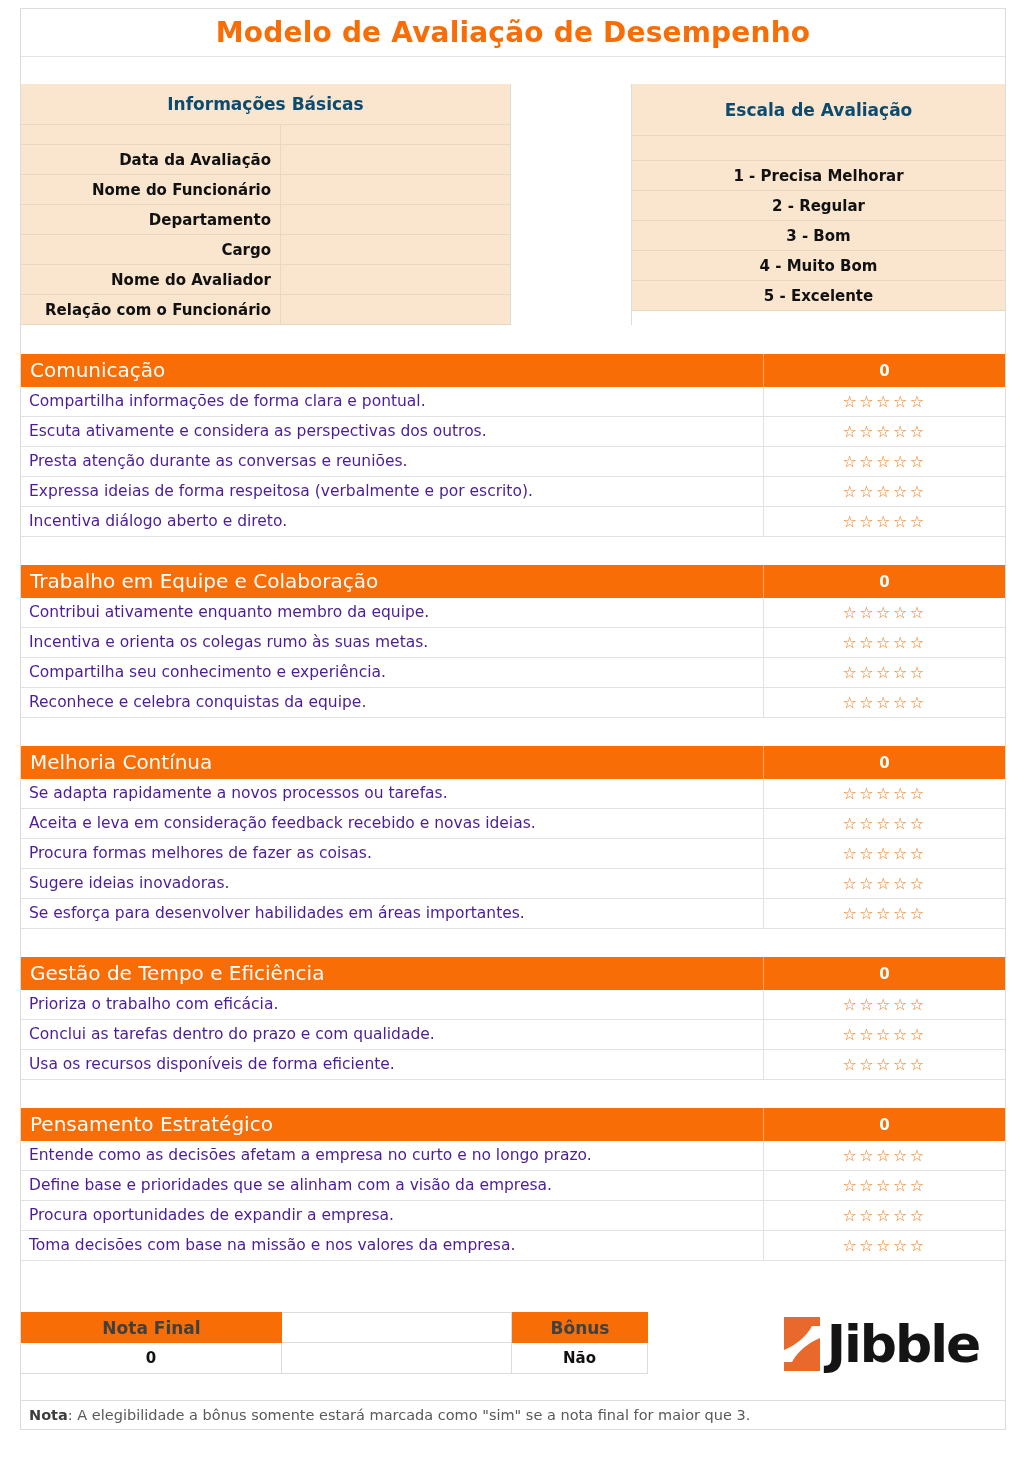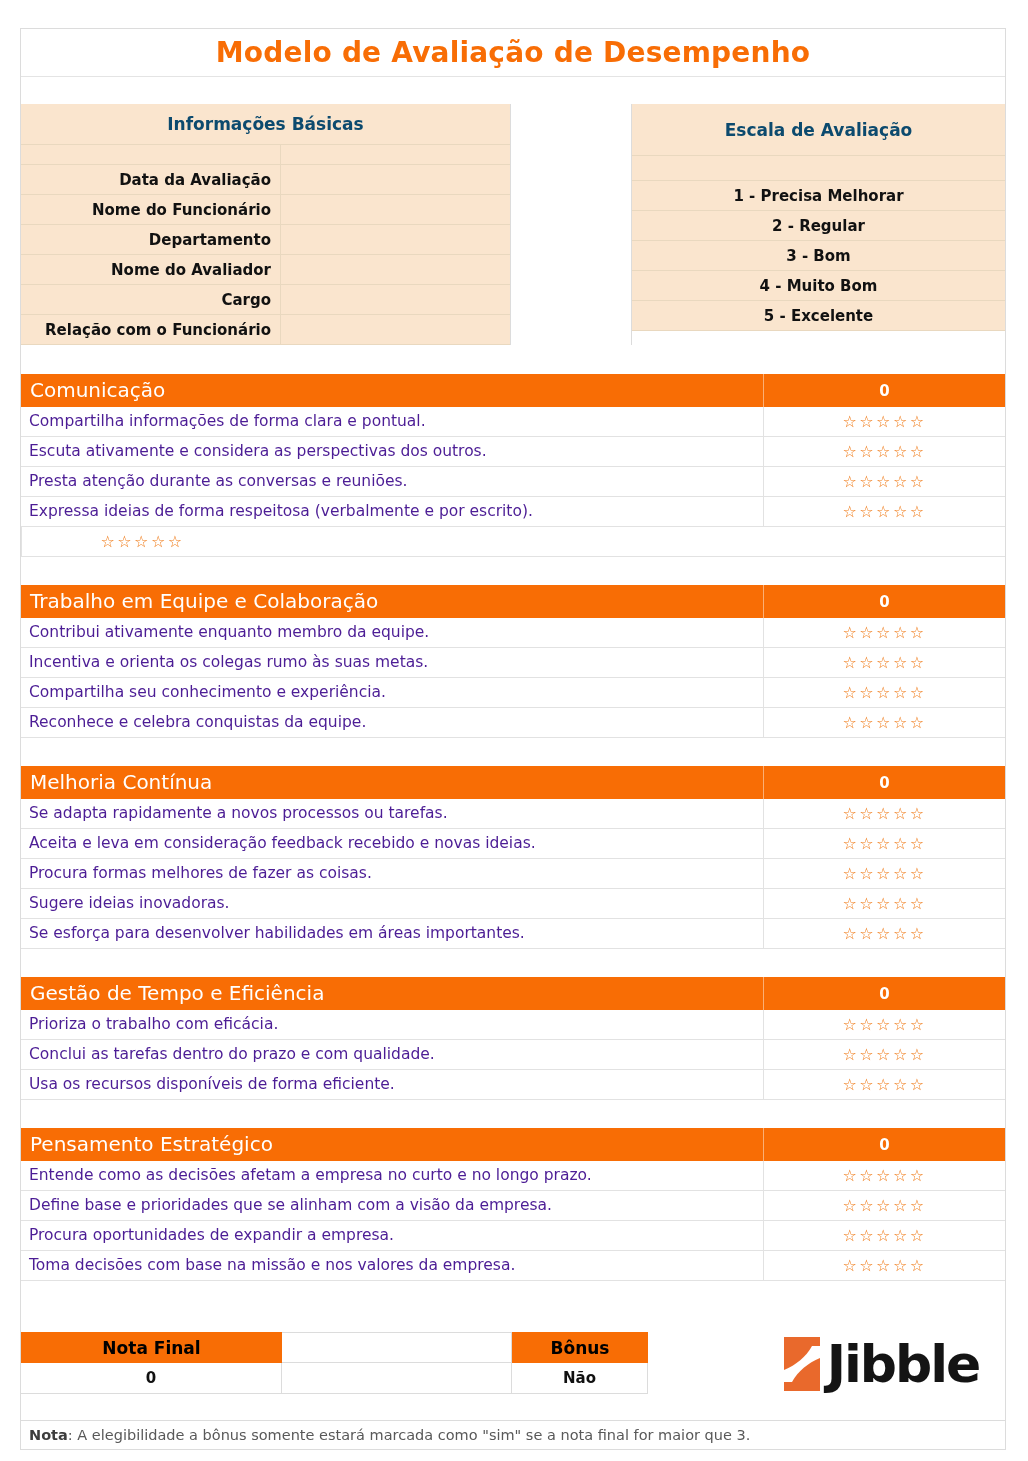--- a/index.html
+++ b/index.html
@@ -12,21 +12,21 @@
     --footer-text:#595959;
   }
   *{box-sizing:border-box;margin:0;padding:0;}
   html,body{background:#ffffff;}
   body{
     width:1028px;height:1461px;
     font-family:"DejaVu Sans","Liberation Sans",sans-serif;
     color:#1c1c1c;position:relative;overflow:hidden;
   }
   .sheet{
-    position:absolute;left:20px;top:28px;width:986px;
+    position:absolute;left:20px;top:8px;width:986px;
     border:1px solid var(--grid-border);background:#fff;
   }
   
   .title-row{height:48px;border-bottom:1px solid #e4e4e4;display:flex;align-items:center;justify-content:center;}
   .title-row h1{font-size:28px;font-weight:bold;color:var(--accent-orange);letter-spacing:.2px;}
   .top-gap{height:27px;}
   
   .basics{display:flex;height:241px;}
   .bi-left{width:489px;display:flex;flex-direction:column;}
   .bi-gap{width:122px;border-left:1px solid var(--grid-border);border-right:1px solid var(--grid-border);background:#fff;}
@@ -52,21 +52,21 @@
   .cat-score{width:242px;border-left:1px solid rgba(255,255,255,.45);color:#fff;font-weight:bold;
     font-size:15px;display:flex;align-items:center;justify-content:center;}
   .cat-row{height:30px;display:flex;border-bottom:1px solid #e2e2e2;}
   .cat-text{flex:1;font-size:15.5px;line-height:29px;padding-left:8px;color:#4c1d95;white-space:nowrap;overflow:hidden;}
   .cat-stars{width:242px;border-left:1px solid #e2e2e2;display:flex;align-items:center;justify-content:center;
     color:var(--star-orange);font-size:16px;letter-spacing:2.5px;cursor:pointer;}
   .bottom-gap{height:51px;}
   
   .summary{display:flex;height:62px;}
   .sum-colA{width:261px;display:flex;flex-direction:column;}
-  .nf-head,.bonus-head{height:31px;background:var(--accent-orange);color:#000000;font-weight:bold;font-size:17px;
+  .nf-head,.bonus-head{height:31px;background:var(--accent-orange);color:#404040;font-weight:bold;font-size:17px;
     display:flex;align-items:center;justify-content:center;}
   .nf-value,.bonus-value{height:31px;border-bottom:1px solid var(--grid-border);display:flex;align-items:center;
     justify-content:center;font-weight:bold;font-size:15px;color:#111;}
   .nf-value{border-right:1px solid var(--grid-border);}
   .sum-colB{width:230px;border-top:1px solid var(--grid-border);border-right:1px solid var(--grid-border);
     display:flex;flex-direction:column;}
   .sum-colB .b1{height:30px;border-bottom:1px solid var(--grid-border);}
   .sum-colB .b2{flex:1;border-bottom:1px solid var(--grid-border);}
   .sum-colC{width:136px;display:flex;flex-direction:column;}
   .bonus-value{border-right:1px solid var(--grid-border);}
@@ -103,25 +103,25 @@
           </div>
           <div class="bi-row">
             <div class="bi-label">Nome do Funcionário</div>
             <div class="bi-value"></div>
           </div>
           <div class="bi-row">
             <div class="bi-label">Departamento</div>
             <div class="bi-value"></div>
           </div>
           <div class="bi-row">
+            <div class="bi-label">Cargo</div>
+            <div class="bi-value"></div>
+          </div>
+          <div class="bi-row">
             <div class="bi-label">Nome do Avaliador</div>
-            <div class="bi-value"></div>
-          </div>
-          <div class="bi-row">
-            <div class="bi-label">Cargo</div>
             <div class="bi-value"></div>
           </div>
           <div class="bi-row">
             <div class="bi-label">Relação com o Funcionário</div>
             <div class="bi-value"></div>
           </div>
         </div>
     </div>
     <div class="bi-gap"></div>
     <div class="bi-right">
@@ -155,20 +155,21 @@
         </div>
         <div class="cat-row">
           <div class="cat-text">Presta atenção durante as conversas e reuniões.</div>
           <div class="cat-stars">☆☆☆☆☆</div>
         </div>
         <div class="cat-row">
           <div class="cat-text">Expressa ideias de forma respeitosa (verbalmente e por escrito).</div>
           <div class="cat-stars">☆☆☆☆☆</div>
         </div>
         <div class="cat-row">
+          <div class="cat-text">Incentiva diálogo aberto e direto.</div>
           <div class="cat-stars">☆☆☆☆☆</div>
         </div>
       </div>
       <div class="cat">
         <div class="cat-head">
           <div class="cat-title">Trabalho em Equipe e Colaboração</div>
           <div class="cat-score">0</div>
         </div>
         <div class="cat-row">
           <div class="cat-text">Contribui ativamente enquanto membro da equipe.</div>

